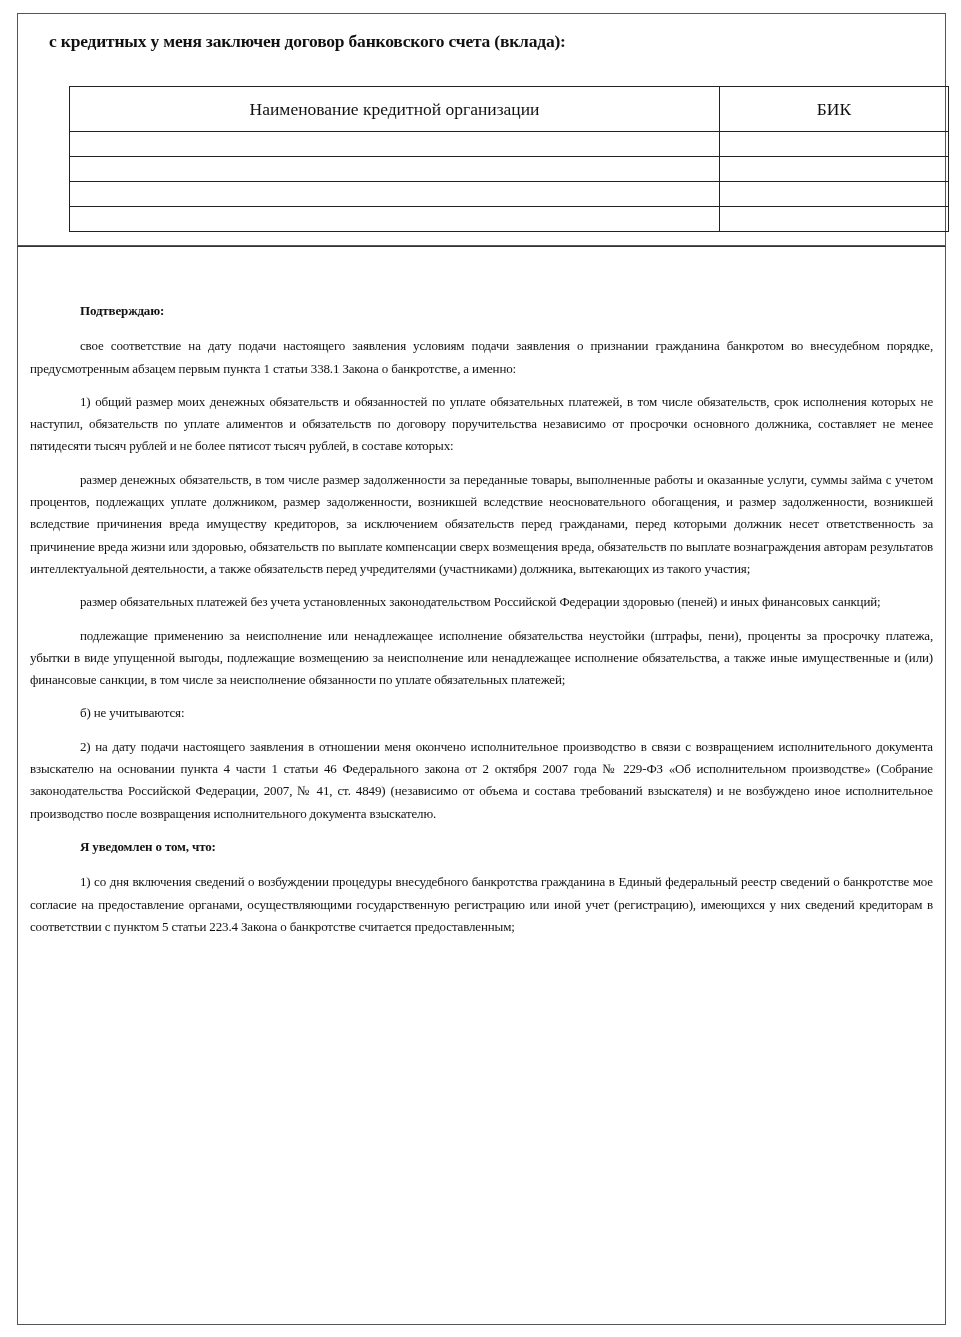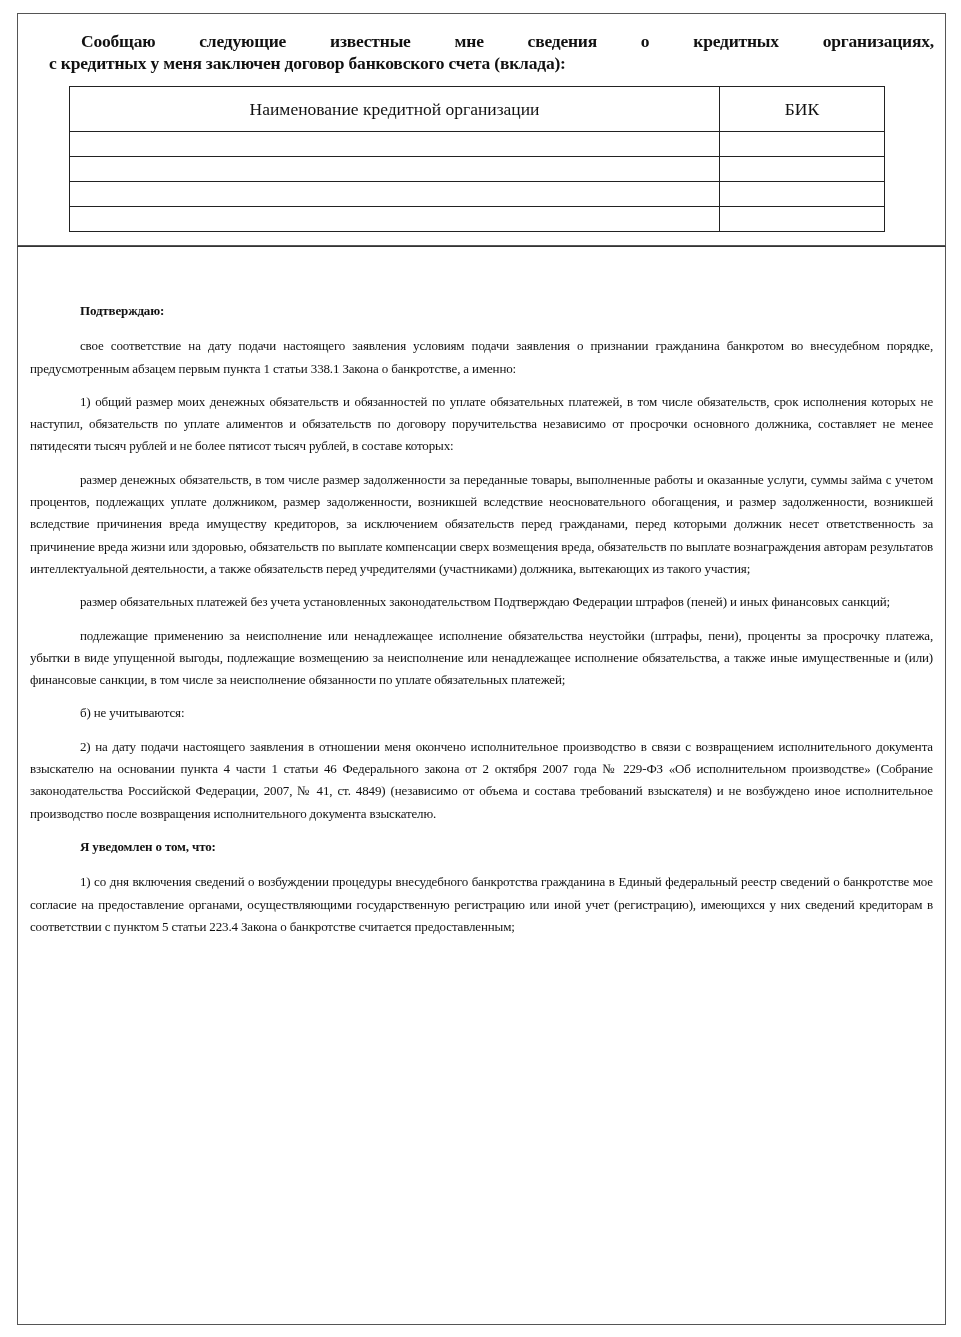--- a/index.html
+++ b/index.html
@@ -4,38 +4,37 @@
 <style>
   html, body { margin: 0; padding: 0; background: #ffffff; }
   body { width: 961px; height: 1337px; position: relative; overflow: hidden;
          font-family: "Liberation Serif", serif; color: #111; }
   .frame { position: absolute; left: 17px; top: 13px; width: 929px; border: 1px solid #555; box-sizing: border-box; }
   .frame-top { height: 233px; }
   .frame-bottom { top: 246px; height: 1079px; border-top: 1px solid #333; }
   .intro { position: absolute; left: 49px; top: 30px; width: 885px; font-weight: bold;
            font-size: 17.5px; line-height: 22px; text-align: justify; letter-spacing: -0.2px; }
   .intro .l1 { text-indent: 32px; text-align-last: justify; }
-  table.banks { position: absolute; left: 69px; top: 86px; width: 816px; border-collapse: collapse; }
+  table.banks { position: absolute; left: 69px; top: 86px; width: 880px; border-collapse: collapse; }
   table.banks td, table.banks th { border: 1px solid #222; font-weight: normal; font-size: 17.5px; }
   table.banks th { height: 42px; text-align: center; }
   table.banks td { height: 22px; }
   .col-name { width: 647px; }
   .body-text { position: absolute; left: 30px; top: 300px; width: 903px; font-size: 13px;
                line-height: 22.3px; text-align: justify; letter-spacing: -0.15px; }
   .body-text p { margin: 0 0 11px 0; text-indent: 50px; }
   .body-text p.head { font-weight: bold; margin-bottom: 13px; }
 </style>
 </head>
 <body>
 
 <div class="frame frame-top"></div>
 <div class="frame frame-bottom"></div>
 
 <div class="intro">
-  <div class="l1">Сообщаю следующие известные мне сведения о кредитных организациях,</div>
   <div>с кредитных у меня заключен договор банковского счета (вклада):</div>
 </div>
 
 <table class="banks">
   <tbody>
       <tr>
     <th class="col-name">Наименование кредитной организации</th>
     <th>БИК</th>
   </tr>
   <tr>
@@ -55,19 +54,19 @@
         <td></td>
       </tr>
 </tbody>
   </table>
 
 <div class="body-text">
   <p class="head">Подтверждаю:</p>
   <p>свое соответствие на дату подачи настоящего заявления условиям подачи заявления о признании гражданина банкротом во внесудебном порядке, предусмотренным абзацем первым пункта 1 статьи 338.1 Закона о банкротстве, а именно:</p>
   <p>1) общий размер моих денежных обязательств и обязанностей по уплате обязательных платежей, в том числе обязательств, срок исполнения которых не наступил, обязательств по уплате алиментов и обязательств по договору поручительства независимо от просрочки основного должника, составляет не менее пятидесяти тысяч рублей и не более пятисот тысяч рублей, в составе которых:</p>
   <p>размер денежных обязательств, в том числе размер задолженности за переданные товары, выполненные работы и оказанные услуги, суммы займа с учетом процентов, подлежащих уплате должником, размер задолженности, возникшей вследствие неосновательного обогащения, и размер задолженности, возникшей вследствие причинения вреда имуществу кредиторов, за исключением обязательств перед гражданами, перед которыми должник несет ответственность за причинение вреда жизни или здоровью, обязательств по выплате компенсации сверх возмещения вреда, обязательств по выплате вознаграждения авторам результатов интеллектуальной деятельности, а также обязательств перед учредителями (участниками) должника, вытекающих из такого участия;</p>
-  <p>размер обязательных платежей без учета установленных законодательством Подтверждаю Федерации штрафов (пеней) и иных финансовых санкций;</p>
+  <p>размер обязательных платежей без учета установленных законодательством Российской Федерации здоровью (пеней) и иных финансовых санкций;</p>
   <p>подлежащие применению за неисполнение или ненадлежащее исполнение обязательства неустойки (штрафы, пени), проценты за просрочку платежа, убытки в виде упущенной выгоды, подлежащие возмещению за неисполнение или ненадлежащее исполнение обязательства, а также иные имущественные и (или) финансовые санкции, в том числе за неисполнение обязанности по уплате обязательных платежей;</p>
   <p>б) не учитываются:</p>
   <p>2) на дату подачи настоящего заявления в отношении меня окончено исполнительное производство в связи с возвращением исполнительного документа взыскателю на основании пункта 4 части 1 статьи 46 Федерального закона от 2 октября 2007 года № 229-ФЗ «Об исполнительном производстве» (Собрание законодательства Российской Федерации, 2007, № 41, ст. 4849) (независимо от объема и состава требований взыскателя) и не возбуждено иное исполнительное производство после возвращения исполнительного документа взыскателю.</p>
   <p class="head">Я уведомлен о том, что:</p>
   <p>1) со дня включения сведений о возбуждении процедуры внесудебного банкротства гражданина в Единый федеральный реестр сведений о банкротстве мое согласие на предоставление органами, осуществляющими государственную регистрацию или иной учет (регистрацию), имеющихся у них сведений кредиторам в соответствии с пунктом 5 статьи 223.4 Закона о банкротстве считается предоставленным;</p>
 </div>
 
 </body></html>

